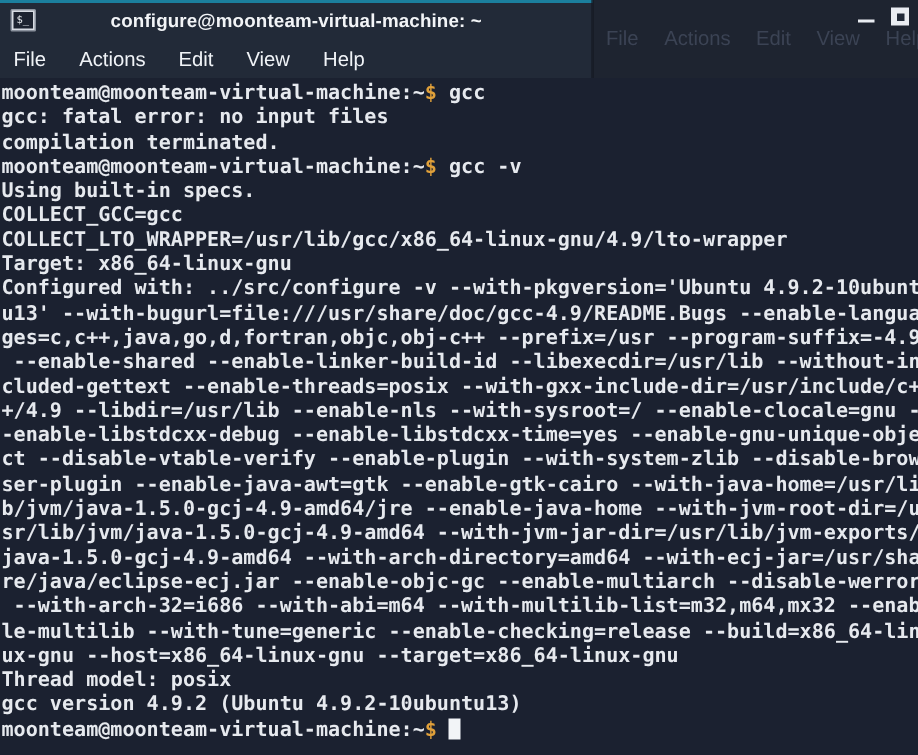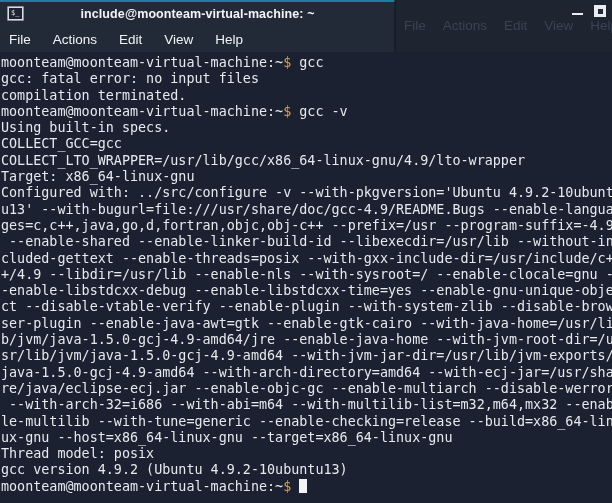--- a/index.html
+++ b/index.html
@@ -178,21 +178,21 @@
     overflow: hidden;
   }
   #term-lines {
     font-family: "DejaVu Sans Mono", monospace;
     font-size: 13.4px;
     line-height: 16.3px;
     color: #e6e9ee;
     white-space: pre;
     letter-spacing: 0px;
   }
-  #term-lines .ln { display: block; height: 16.3px; }
+  #term-lines .ln { display: block; height: 16.3px; font-weight: bold; }
   .c-user { color: #e6e9ee; }
   .c-dollar { color: #e0a03a; }
   .cursor-block {
     display: inline-block;
     width: 8.05px;
     height: 14px;
     background: #f2f4f7;
     vertical-align: -2.5px;
   }
   
@@ -221,21 +221,21 @@
 
 <div id="fg-window">
 
   <div id="top-accent"></div>
 
   <div id="titlebar">
     <div id="title-icon">
       <div class="inner"></div>
       <div class="glyph">$_</div>
     </div>
-    <div id="window-title">include@moonteam-virtual-machine: ~</div>
+    <div id="window-title">configure@moonteam-virtual-machine: ~</div>
   </div>
 
   <div id="win-controls">
     <div class="wc-min"></div>
     <div class="wc-max"></div>
   </div>
 
   <div id="menubar">
     <div class="menu-item">File</div>
     <div class="menu-item">Actions</div>

